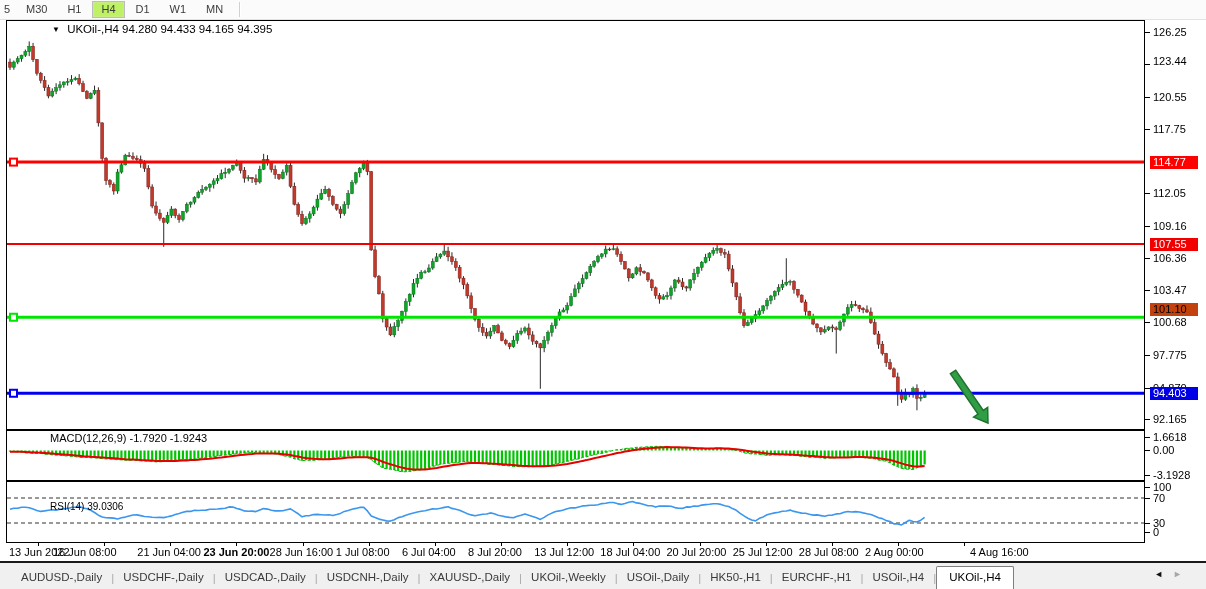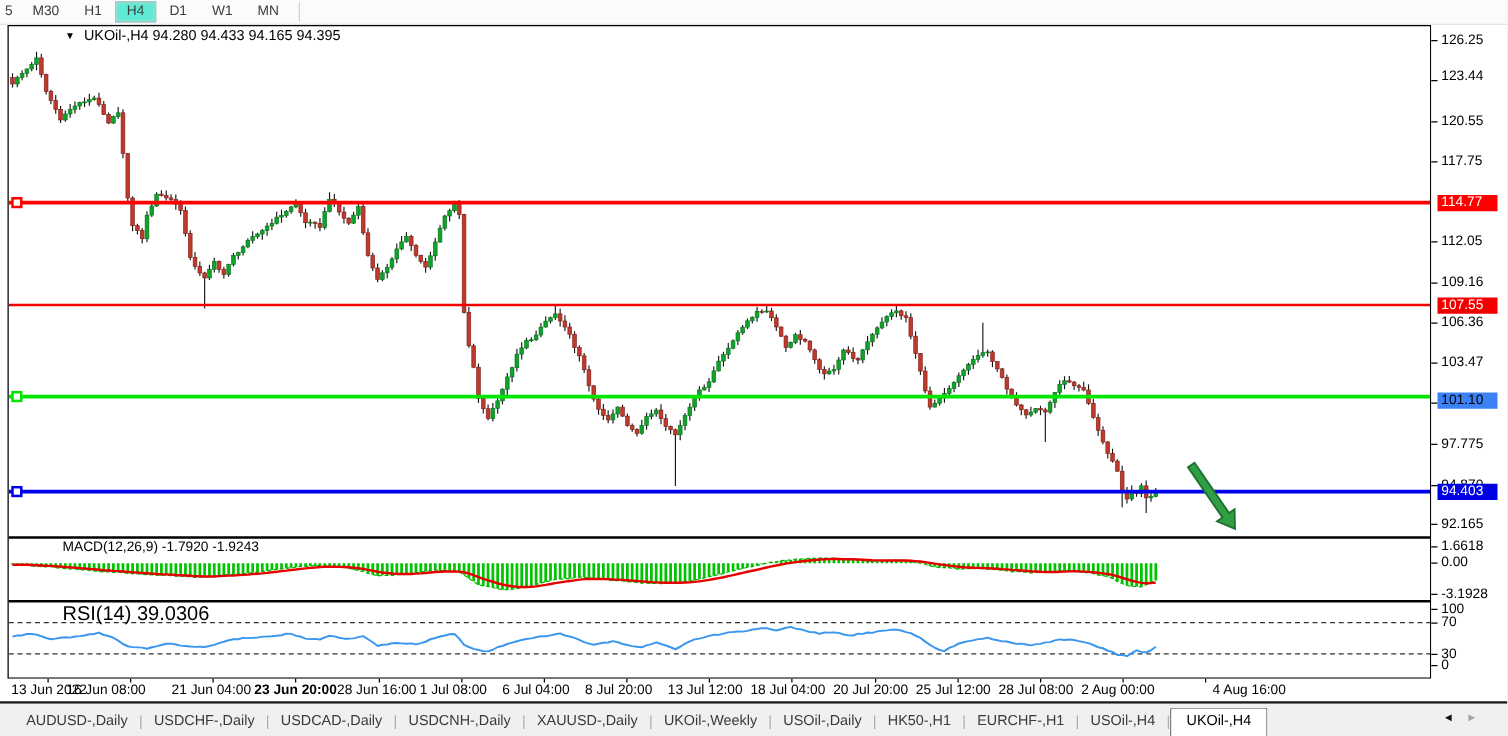--- a/index.html
+++ b/index.html
@@ -2,36 +2,36 @@
 <html><head>
 <meta charset="utf-8">
 <style>
   html,body{margin:0;padding:0;background:#e8e8e8;}
   #screen{position:relative;width:1206px;height:589px;background:#ffffff;overflow:hidden;
           font-family:"Liberation Sans",sans-serif;-webkit-font-smoothing:none;}
   
   #toolbar{position:absolute;left:0;top:0;width:1206px;height:19px;background:#fbfbfb;
            border-bottom:1px solid #e2e2e2;display:flex;align-items:center;font-size:11px;color:#3c3c3c;}
   .tf-btn{padding:1px 8px;margin:0 1px;border:1px solid transparent;line-height:13px;cursor:default;}
-  .tf-btn.active{background:#5eead4;border:1px solid #bdbdbd;box-shadow:inset 0 0 2px #ddd;}
+  .tf-btn.active{background:#bef264;border:1px solid #bdbdbd;box-shadow:inset 0 0 2px #ddd;}
   #tf-partial{width:10px;overflow:hidden;padding:1px 0 1px 2px;}
   .tb-sep{width:1px;height:15px;background:#d0d0d0;border-right:1px solid #fff;margin-left:6px;}
   
   #plot-frame{position:absolute;left:6px;top:20px;width:1139px;height:523px;
               border:1px solid #000;background:#fff;box-sizing:border-box;}
   #main-svg{position:absolute;left:0;top:0;}
   .panel-sep{position:absolute;left:0;width:1137px;height:2px;background:#000;}
   #macd-svg{position:absolute;left:0;top:410px;}
   #rsi-svg{position:absolute;left:0;top:461px;}
   
   .ovl{position:absolute;white-space:nowrap;margin-left:40px;}
   #chart-title{left:12px;top:23px;font-size:11.5px;color:#000;}
   #chart-title .tri{font-size:8px;vertical-align:1px;margin-right:4px;}
   #macd-label{left:10px;top:432px;font-size:11px;color:#000;}
-  #rsi-label{left:10px;top:483px;font-size:16px;color:#000;}
+  #rsi-label{left:10px;top:501px;font-size:10px;color:#000;}
   
   #price-axis{position:absolute;left:1145px;top:20px;width:61px;height:541px;background:#fff;}
   .tick-dash{position:absolute;left:0;width:5px;height:1px;background:#000;}
   .tick-label{position:absolute;left:8px;font-size:11px;color:#000;height:12px;line-height:12px;text-align:right;}
   .line-label{position:absolute;left:5px;font-size:11px;height:13px;line-height:13px;padding:0 3px 0 3px;min-width:42px;}
   
   #time-axis{position:absolute;left:6px;top:543px;width:1139px;height:18px;background:#fff;font-size:11px;color:#000;}
   .date-label{position:absolute;top:3px;white-space:nowrap;}
   .date-tick{position:absolute;top:0;width:1px;height:3px;background:#000;}
   
@@ -860,21 +860,21 @@
       <div class="tick-dash" style="top: 467px;"></div>
       <div class="tick-label" style="top: 461px;">100</div>
       <div class="tick-dash" style="top: 478px;"></div>
       <div class="tick-label" style="top: 472px;">70</div>
       <div class="tick-dash" style="top: 503px;"></div>
       <div class="tick-label" style="top: 497px;">30</div>
       <div class="tick-dash" style="top: 512px;"></div>
       <div class="tick-label" style="top: 506px;">0</div>
       <div class="line-label" style="top: 135.5px; background: rgb(255, 0, 0); color: rgb(255, 255, 255);">114.77</div>
       <div class="line-label" style="top: 217.5px; background: rgb(242, 0, 0); color: rgb(255, 255, 255);">107.55</div>
-      <div class="line-label" style="top: 294px; background: #3b82f6; color: rgb(0, 0, 0);">101.10</div>
+      <div class="line-label" style="top: 283px; background: #c2410c; color: rgb(0, 0, 0);">101.10</div>
       <div class="line-label" style="top: 366.5px; background: rgb(0, 0, 230); color: rgb(255, 255, 255);">94.403</div>
     </div>
   <div id="time-axis">
       <div class="date-tick" style="left: 32px;"></div>
       <div class="date-label" style="left: 3px;">13 Jun 2022</div>
       <div class="date-tick" style="left: 98.15px;"></div>
       <div class="date-label" style="left: 47px;">16 Jun 08:00</div>
       <div class="date-tick" style="left: 164.3px;"></div>
       <div class="date-label" style="left: 131.3px;">21 Jun 04:00</div>
       <div class="date-tick" style="left: 230.45px;"></div>

